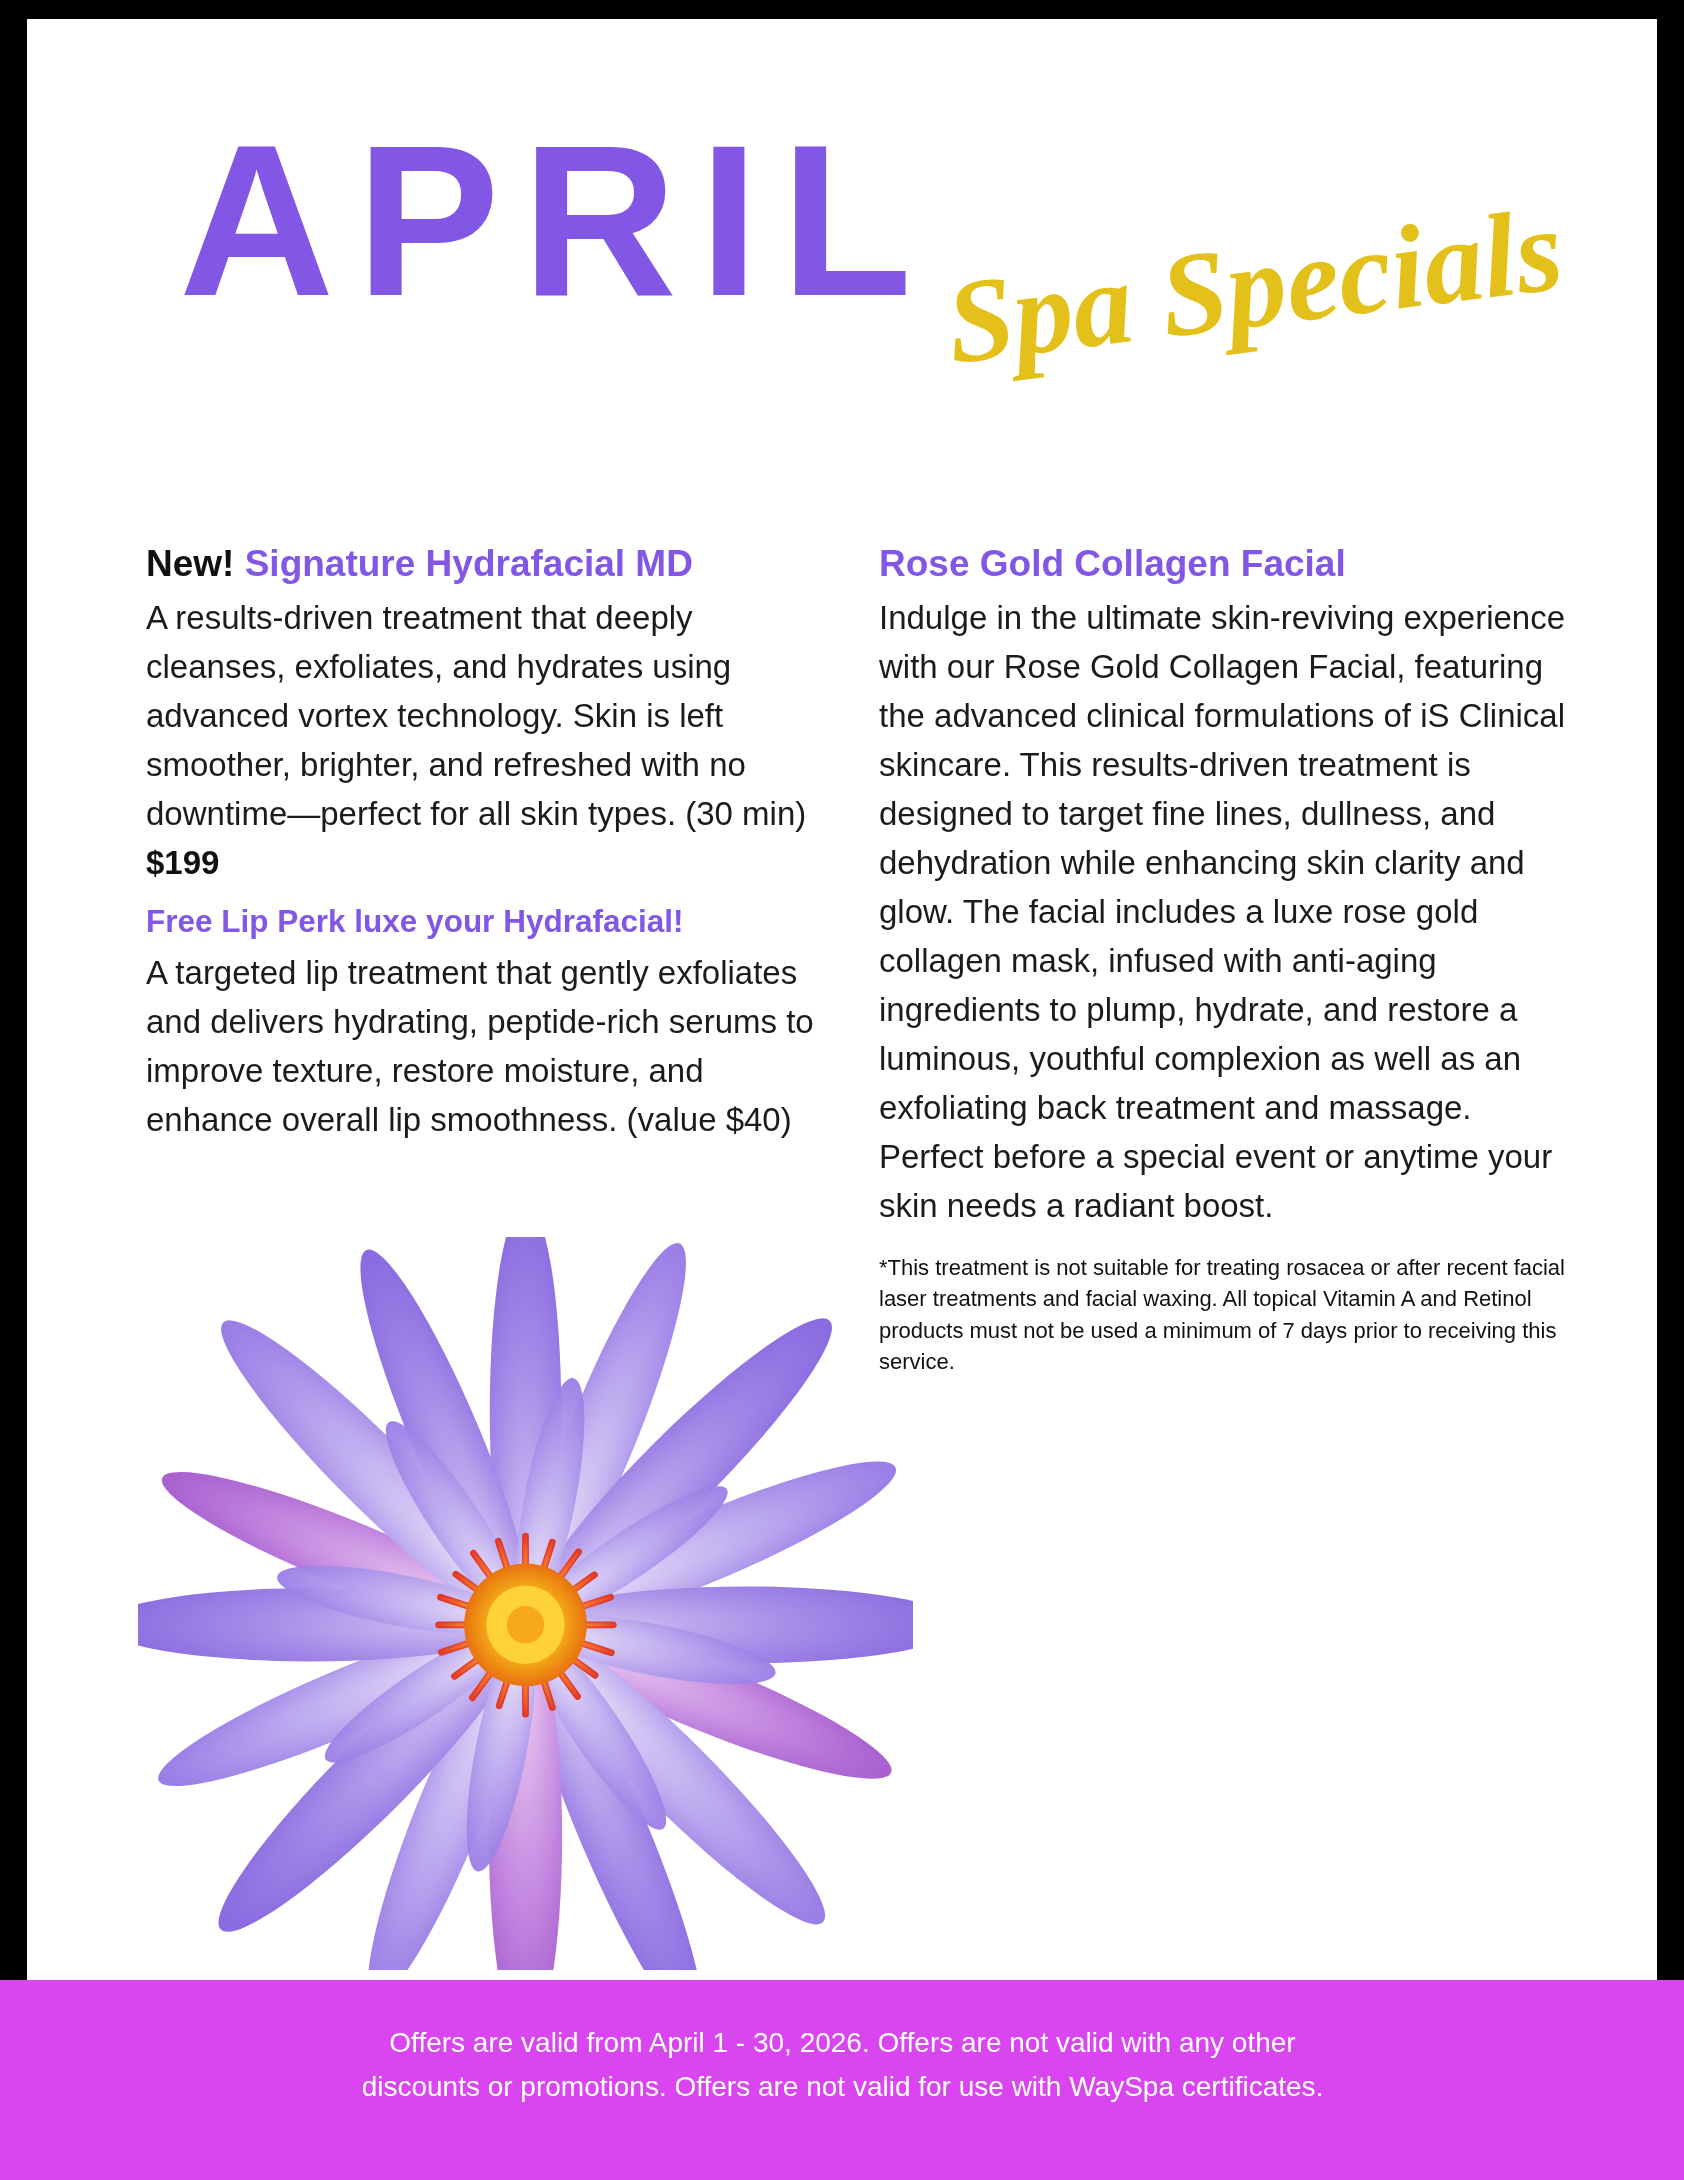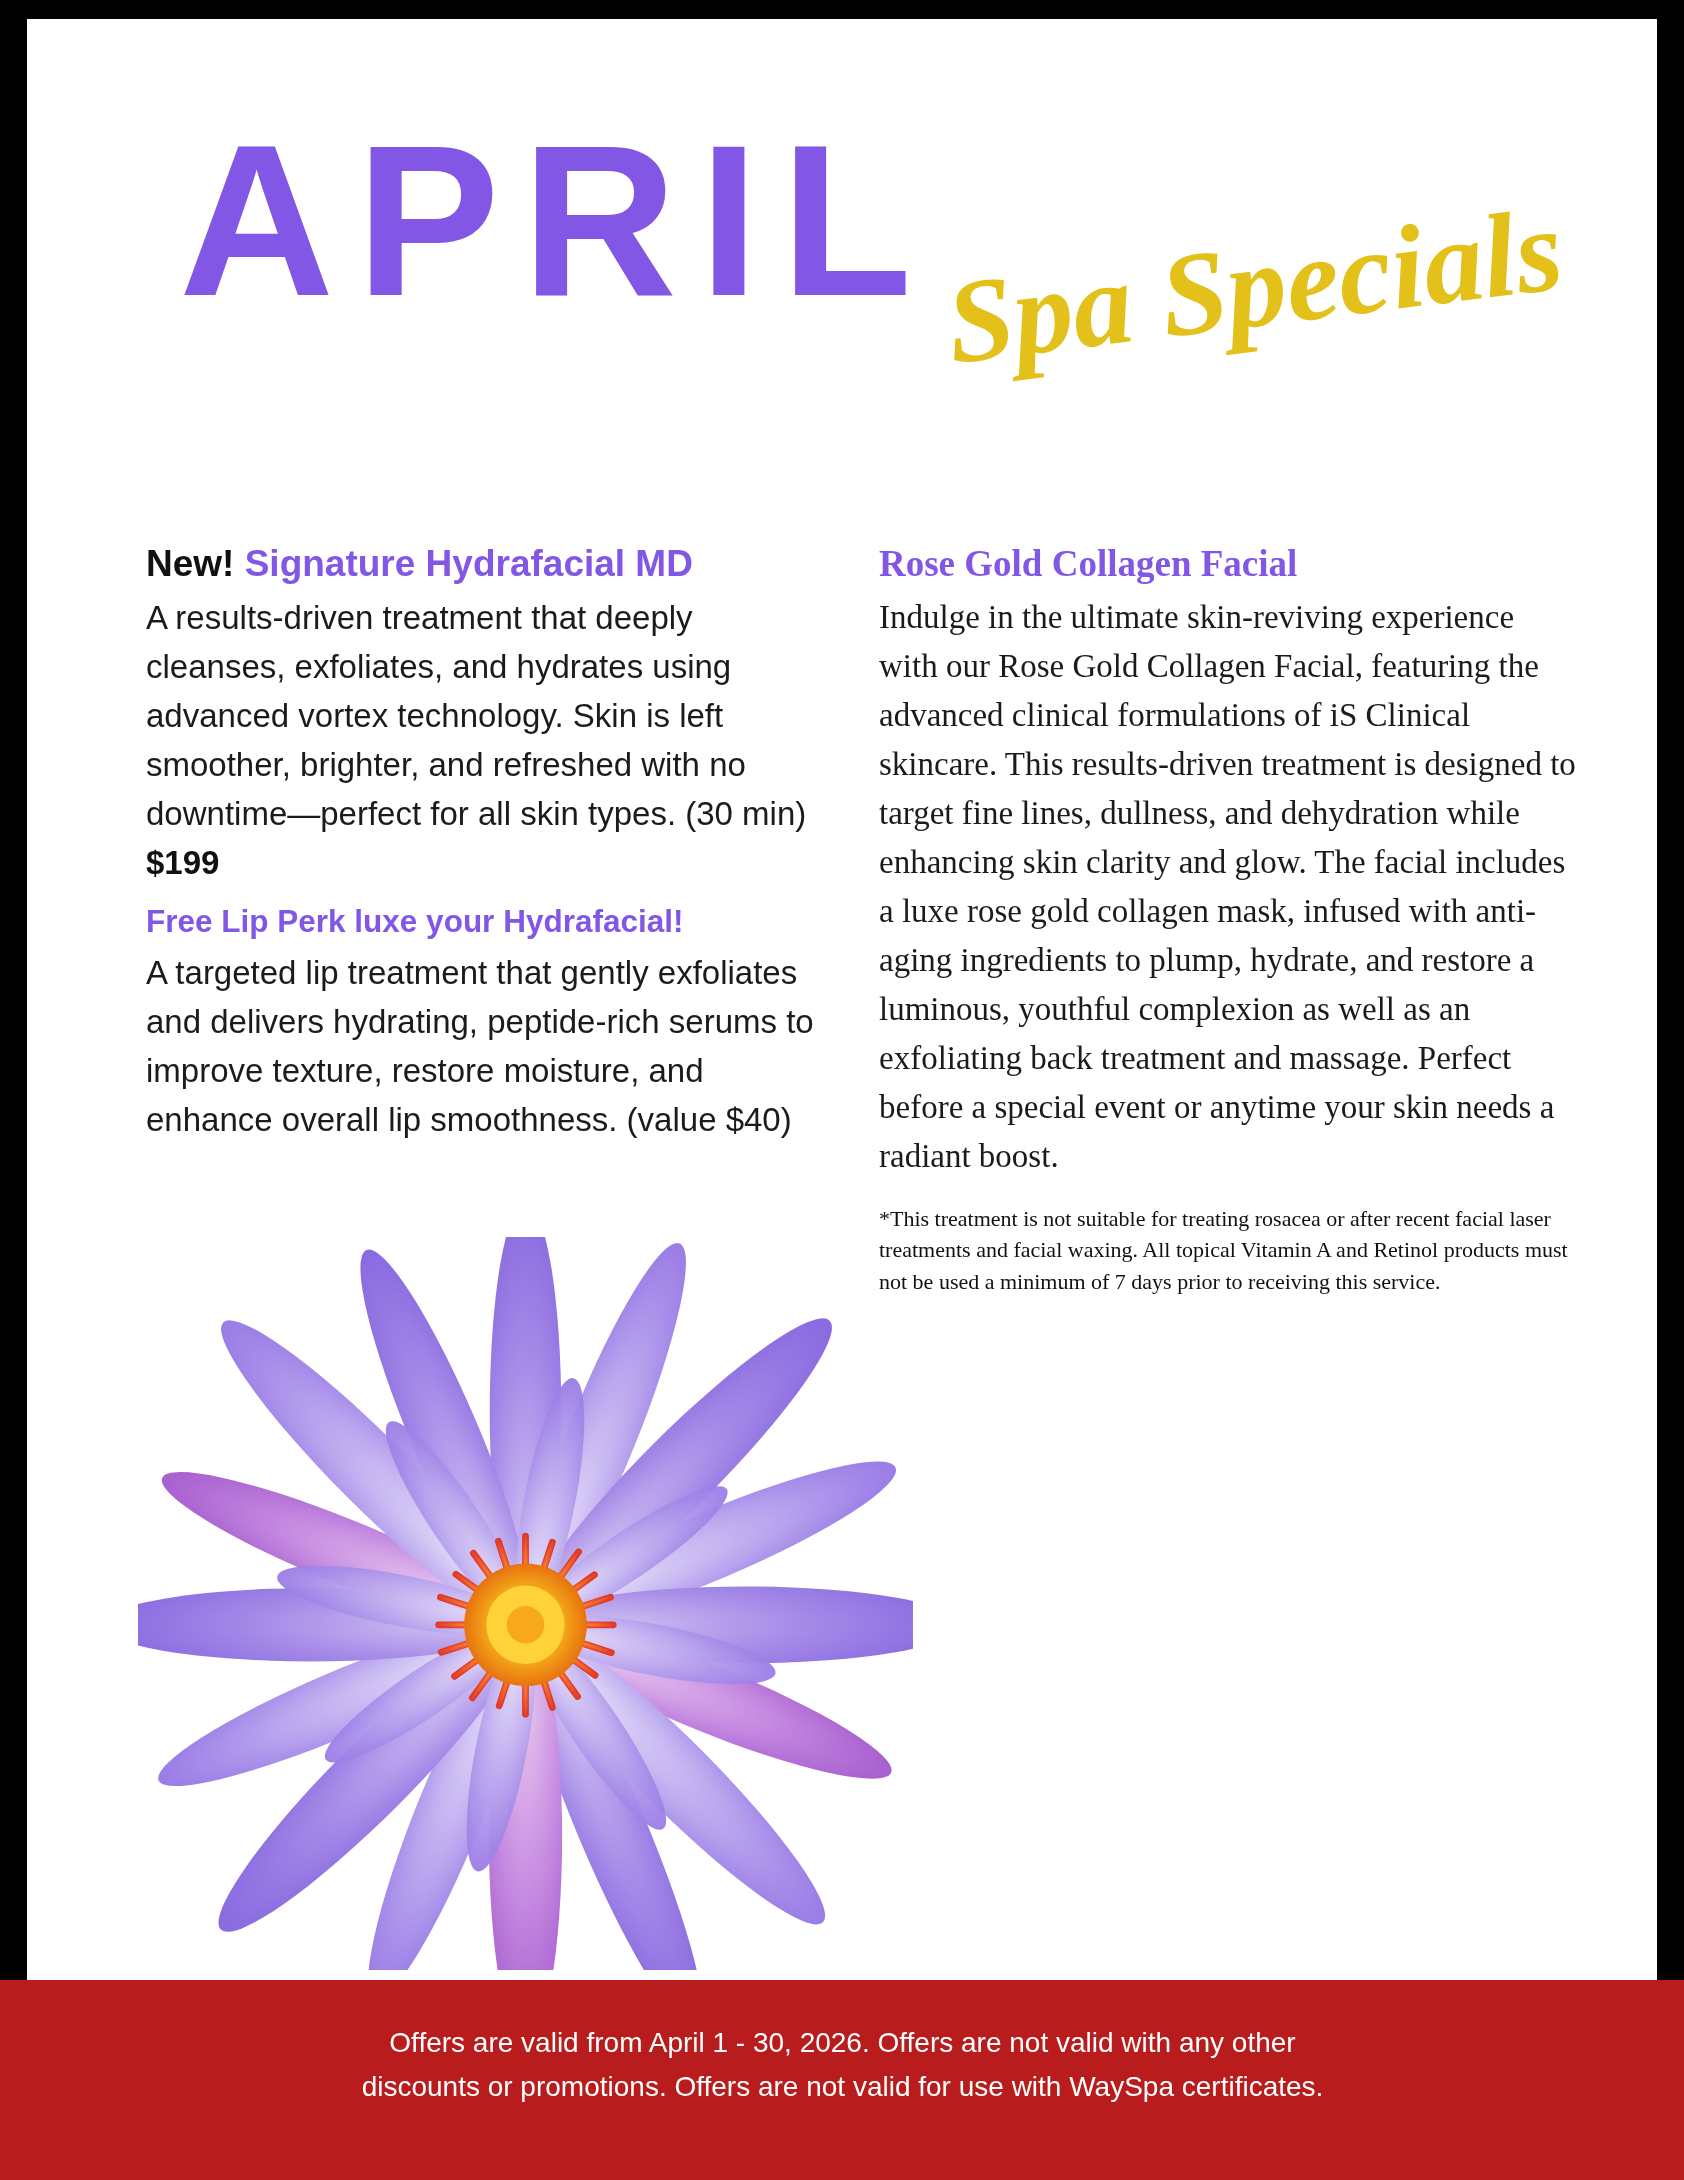--- a/index.html
+++ b/index.html
@@ -73,21 +73,20 @@
     position: absolute;
     left: 119px;
     top: 0;
     width: 681px;
   }
   .col-right {
     position: absolute;
     left: 852px;
     top: 0;
     width: 698px;
-    font-family: Liberation Serif, serif;
   }
   h2.svc-title {
     margin: 0 0 6.8px 0;
     font-size: 37px;
     line-height: 44px;
     font-weight: bold;
     color: #8257e6;
   }
   h2.svc-title .new-word {
     color: #111111;
@@ -147,21 +146,21 @@
     width: 775px;
     height: 733px;
   }
   
   .footer {
     position: absolute;
     left: 0;
     top: 1980px;
     width: 1685px;
     height: 201px;
-    background: #b91c1c;
+    background: #d946ef;
     color: #ffffff;
     text-align: center;
     font-size: 28px;
     line-height: 44px;
     padding-top: 41px;
     box-sizing: border-box;
   }
   .footer div { white-space: nowrap; }
 </style>
 </head>

